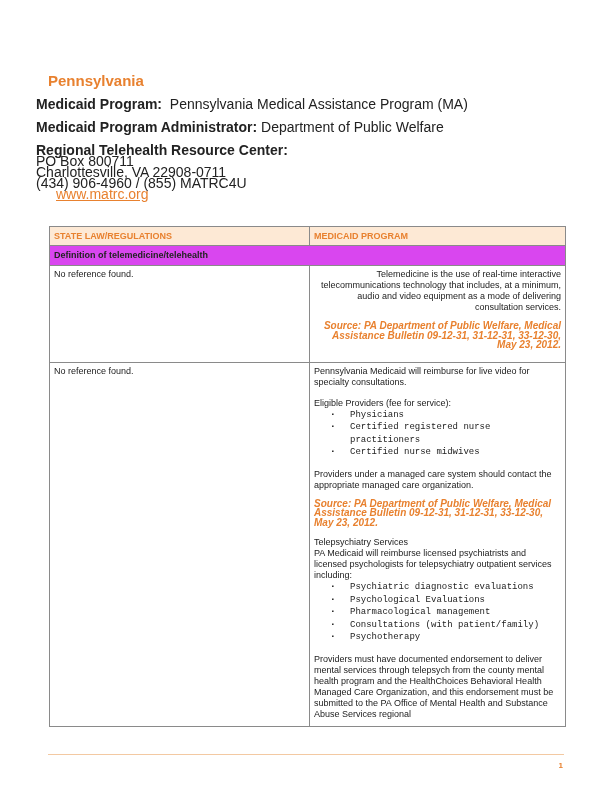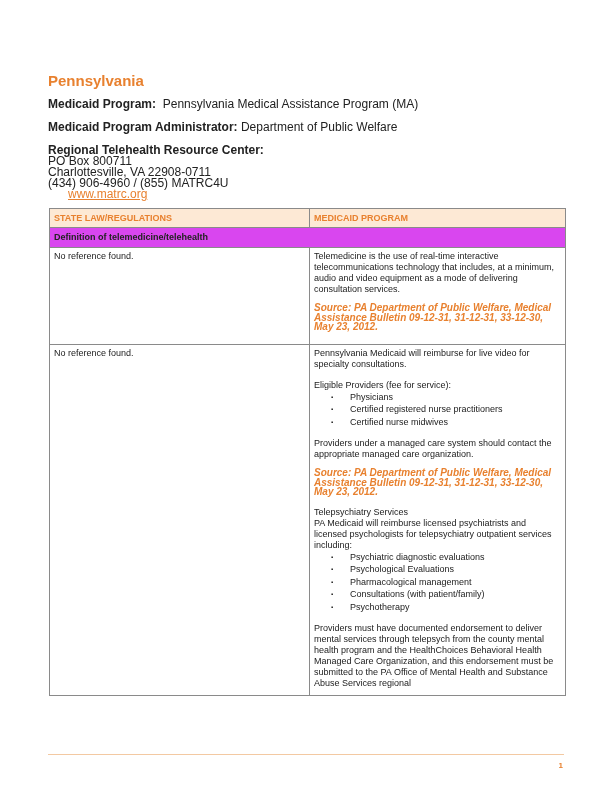--- a/index.html
+++ b/index.html
@@ -1,31 +1,31 @@
 <!DOCTYPE html>
 <html><head>
 <meta charset="utf-8">
 <style>
   html, body { margin: 0; padding: 0; background: #ffffff; }
   body { width: 612px; height: 792px; position: relative; overflow: hidden;
          font-family: "Liberation Sans", sans-serif; color: #222; }
   .title { position: absolute; left: 48px; top: 72px; font-size: 15px; font-weight: bold; color: #e8812f; margin: 0; }
-  .info { position: absolute; left: 48px; font-size: 12px; line-height: 11px; color: #222; }
+  .info { position: absolute; left: 36px; font-size: 14px; line-height: 11px; color: #222; }
   .info b { font-weight: bold; }
   .link { color: #e8812f; text-decoration: underline; margin-left: 20px; }
-  table.main { position: absolute; left: 49px; top: 208px; width: 517px; border-collapse: collapse;
+  table.main { position: absolute; left: 49px; top: 226px; width: 517px; border-collapse: collapse;
                font-size: 9px; line-height: 11px; }
   table.main td, table.main th { border: 1px solid #8a8a8a; vertical-align: top; text-align: left; padding: 3px 4px; }
   table.main th { background: #fde9d5; color: #e8812f; font-weight: bold; height: 11px; padding: 4px 4px 3px 4px; }
   .col1 { width: 251px; }
   tr.section td { background: #d946ef; font-weight: bold; color: #222; padding: 4px 4px; }
   .src { color: #e8812f; font-style: italic; font-weight: bold; font-size: 10px; line-height: 9.5px; margin-top: 8px; }
   p { margin: 0; }
   .gap { height: 10px; }
-  ul { margin: 0; padding: 0 0 0 36px; list-style: none; }
+  ul { margin: 0; padding: 0 0 0 36px; list-style: none; font-family: Liberation Mono, monospace; }
   ul li { position: relative; margin: 0; line-height: 12.5px; }
   ul li::before { content: "\25AA"; position: absolute; left: -19px; font-size: 6px; }
   .footer-line { position: absolute; left: 48px; top: 754px; width: 516px; height: 1px; background: #f3c9a2; }
   .page-num { position: absolute; right: 49px; top: 761px; font-size: 8px; font-weight: bold; color: #e8812f; }
 </style>
 </head>
 <body>
 
 <h1 class="title">Pennsylvania</h1>
 
@@ -51,21 +51,21 @@
   <tbody>
       <tr>
     <th class="col1">STATE LAW/REGULATIONS</th>
     <th>MEDICAID PROGRAM</th>
   </tr>
   <tr class="section">
     <td colspan="2">Definition of telemedicine/telehealth</td>
   </tr>
   <tr>
     <td class="col1">No reference found.</td>
-    <td style="padding-bottom:12px;">
+    <td style="padding-bottom:12px;text-align:right;">
       <p>Telemedicine is the use of real-time interactive telecommunications technology that includes, at a minimum, audio and video equipment as a mode of delivering consultation services.</p>
       <p class="src">Source: PA Department of Public Welfare, Medical Assistance Bulletin 09-12-31, 31-12-31, 33-12-30, May 23, 2012.</p>
     </td>
   </tr>
   <tr>
     <td class="col1">No reference found.</td>
     <td style="padding-bottom:6px;">
       <p>Pennsylvania Medicaid will reimburse for live video for specialty consultations.</p>
       <div class="gap"></div>
       <p>Eligible Providers (fee for service):</p>

